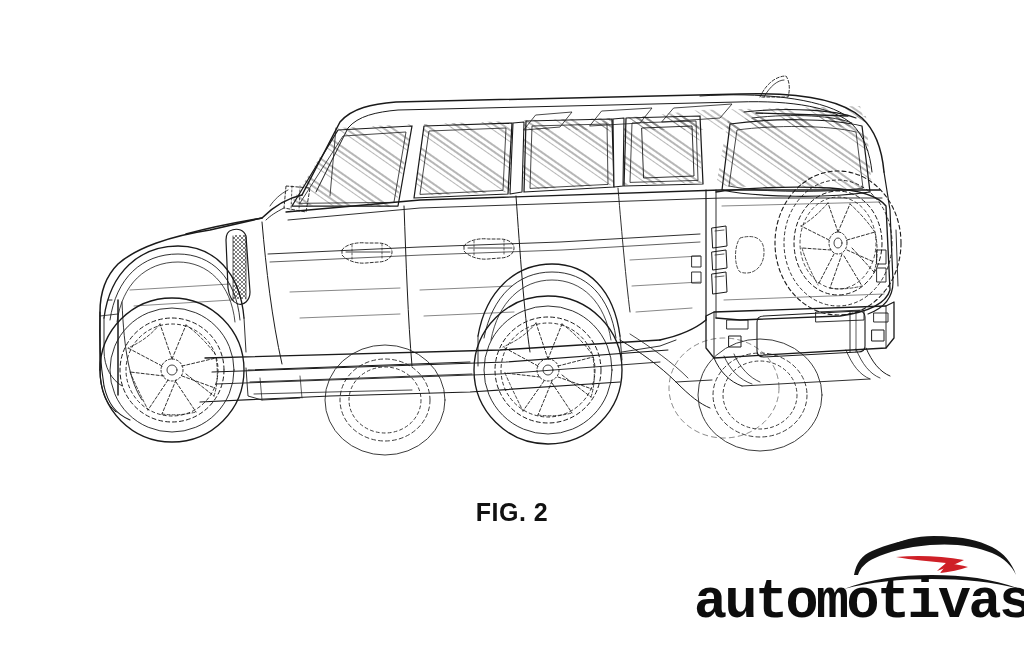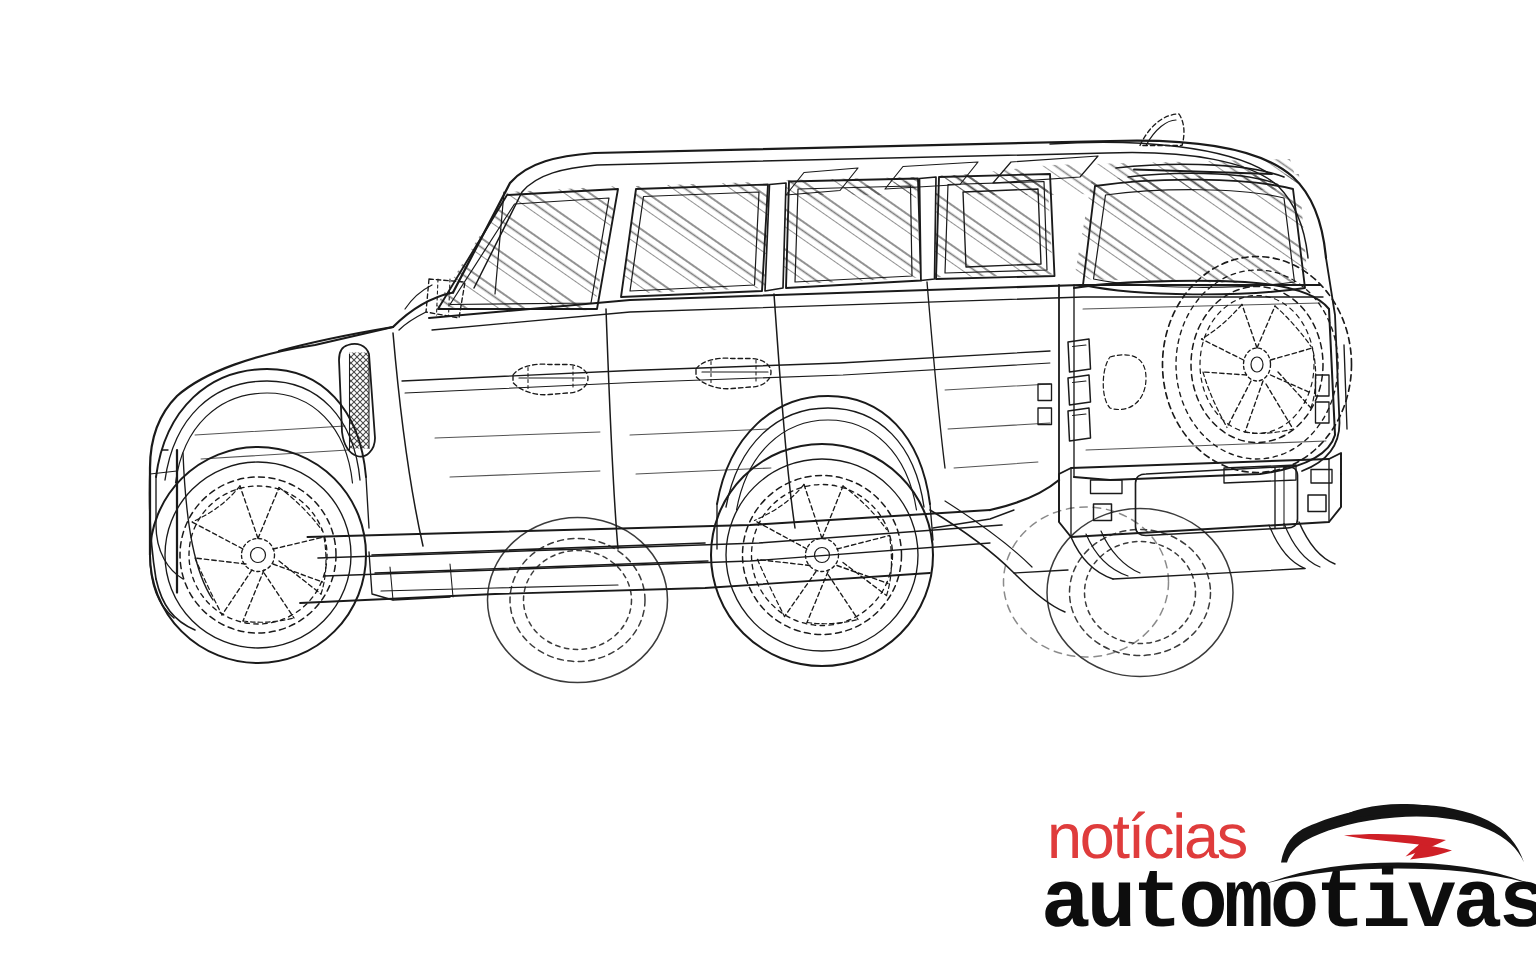--- a/index.html
+++ b/index.html
@@ -449,37 +449,37 @@
           <path d="M632,286 L700,282"></path>
           <path d="M636,312 L692,308"></path>
           <path d="M722,206 L880,202"></path>
           <path d="M724,300 L884,294"></path>
         </g>
 
       </g>
     </svg>
   </div>
 
+  <div id="figure-caption">FIG. 2</div>
 
   <div id="watermark">
 
     <div id="wm-car">
       <svg viewBox="0 0 180 62" xmlns="http://www.w3.org/2000/svg">
 
         <path d="M12,44 C14,32 20,24 30,20 C44,14 62,8 88,6 C112,4 134,8 150,16 C162,22 170,32 174,44
                  C170,35 162,27 150,22 C134,15 112,12 88,14 C64,16 46,21 33,27 C24,31 18,37 16,44 Z" fill="#141414"></path>
 
         <path d="M44,17 C58,9 74,5 92,5 C114,5 134,10 148,18 C136,13 116,10 94,11 C74,12 57,14 44,17 Z" fill="#141414"></path>
 
         <path d="M54,26 C76,24 100,25 122,29 C114,33 104,37 95,40 C99,36 102,34 104,32
                  C88,30 70,29 54,26 Z" fill="#cf2027"></path>
         <path d="M104,32 C112,33 120,34 126,36 C118,39 108,41 98,42 C101,39 103,35 104,32 Z" fill="#cf2027"></path>
 
         <path d="M2,58 C28,48 58,44 90,44 C122,44 152,48 178,58 C152,51 122,48 90,48 C58,48 28,51 2,58 Z" fill="#141414"></path>
       </svg>
     </div>
 
-    <div id="wm-noticias">notícias</div>
 
     <div id="wm-automotivas">automotivas</div>
   </div>
 
 </div>
 
 </body></html>

